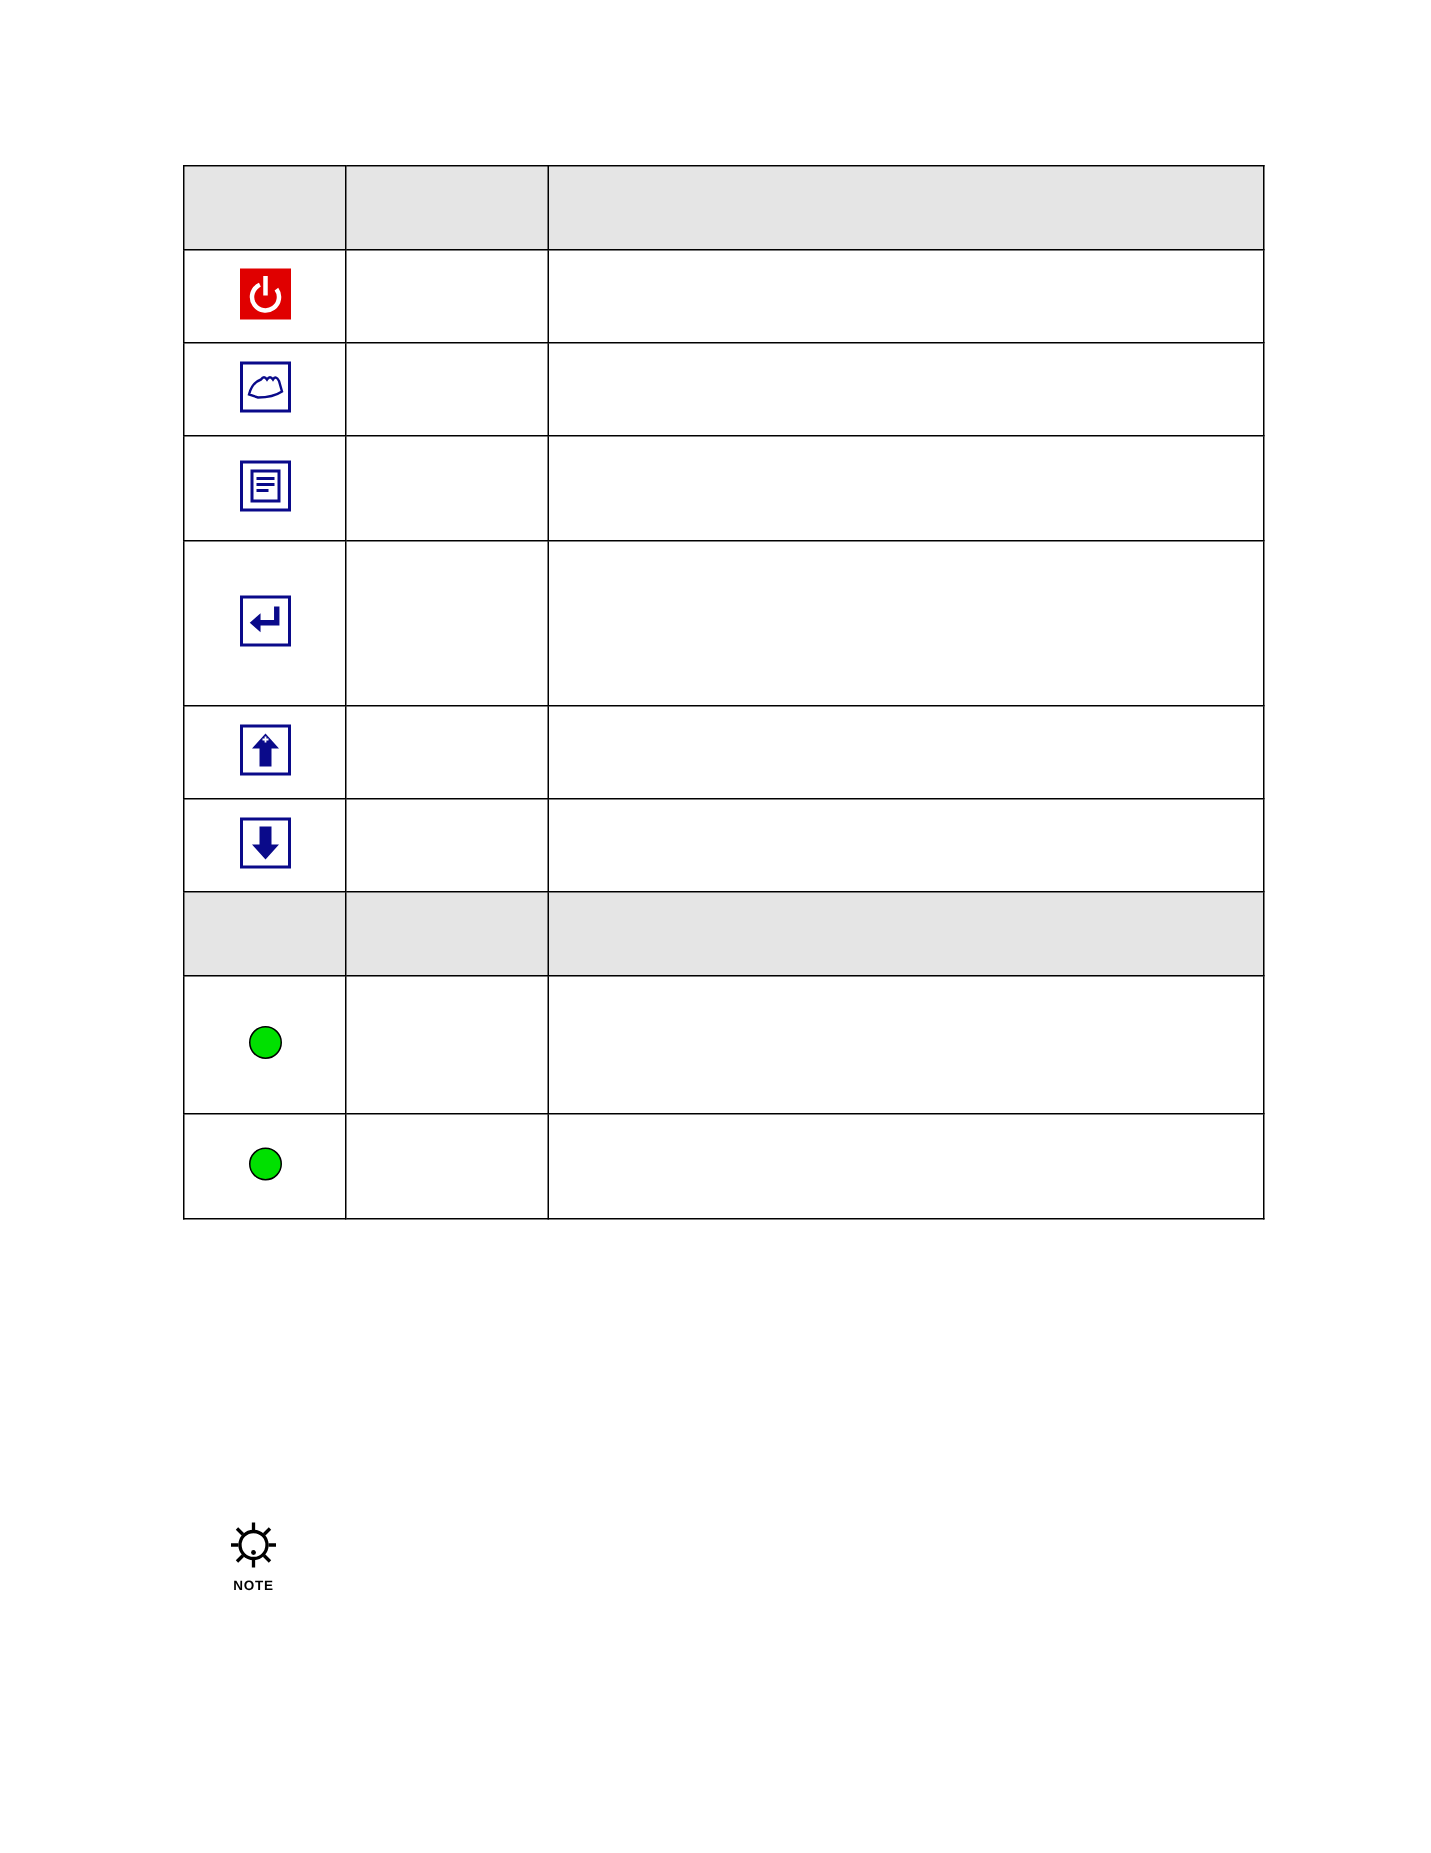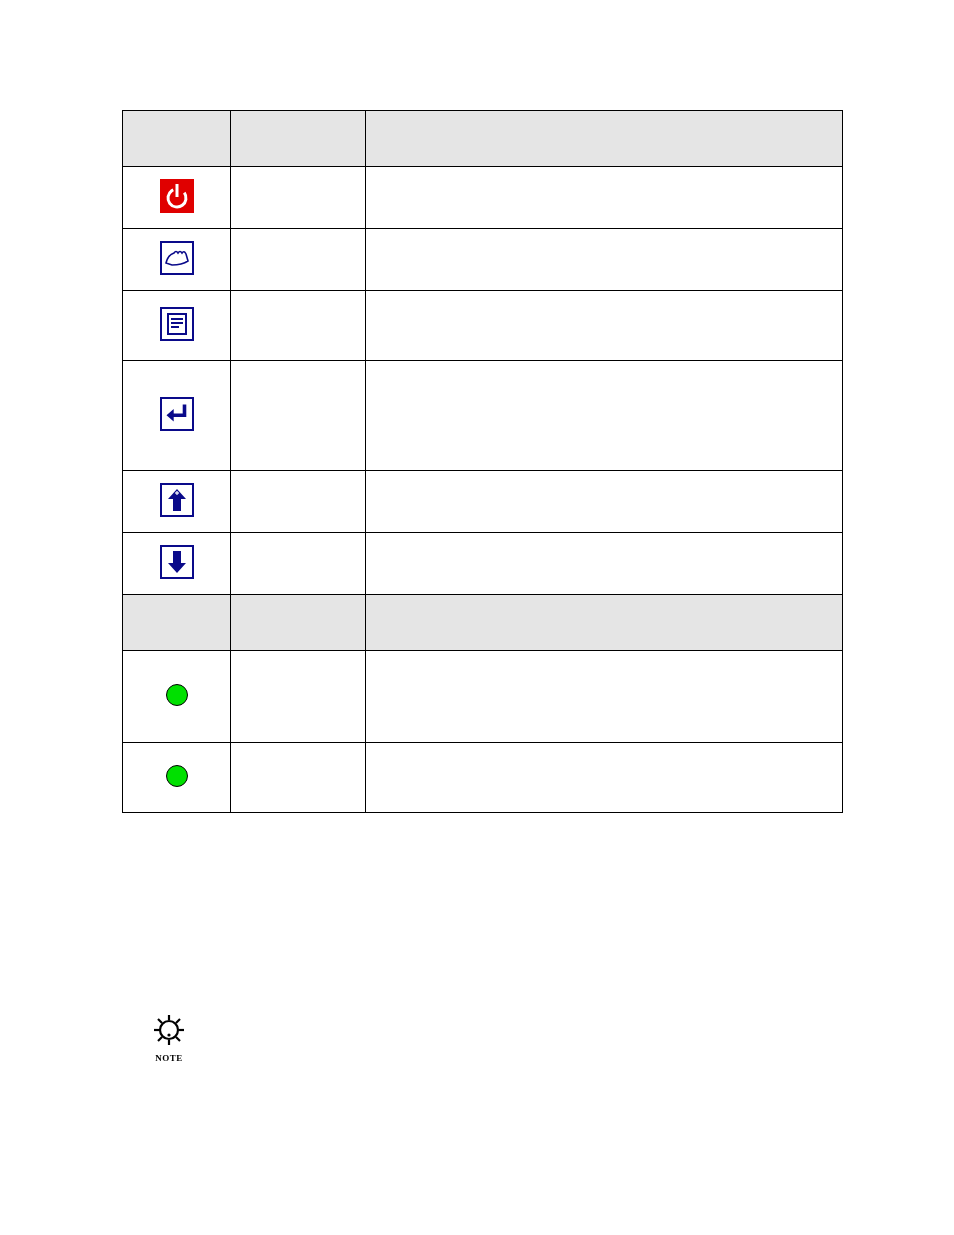--- a/index.html
+++ b/index.html
@@ -71,21 +71,20 @@
     border: 1.5px solid #000;
   }
   svg.inline { display: block; }
 
   .note-block {
     margin-top: 200px;
     display: flex;
     align-items: flex-end;
     gap: 14px;
     padding-left: 30px;
-    font-family: Liberation Serif, serif;
   }
   .note-icon-wrap {
     display: flex;
     flex-direction: column;
     align-items: center;
   }
   .note-label {
     font-size: 9px;
     font-weight: bold;
     letter-spacing: 0.5px;

